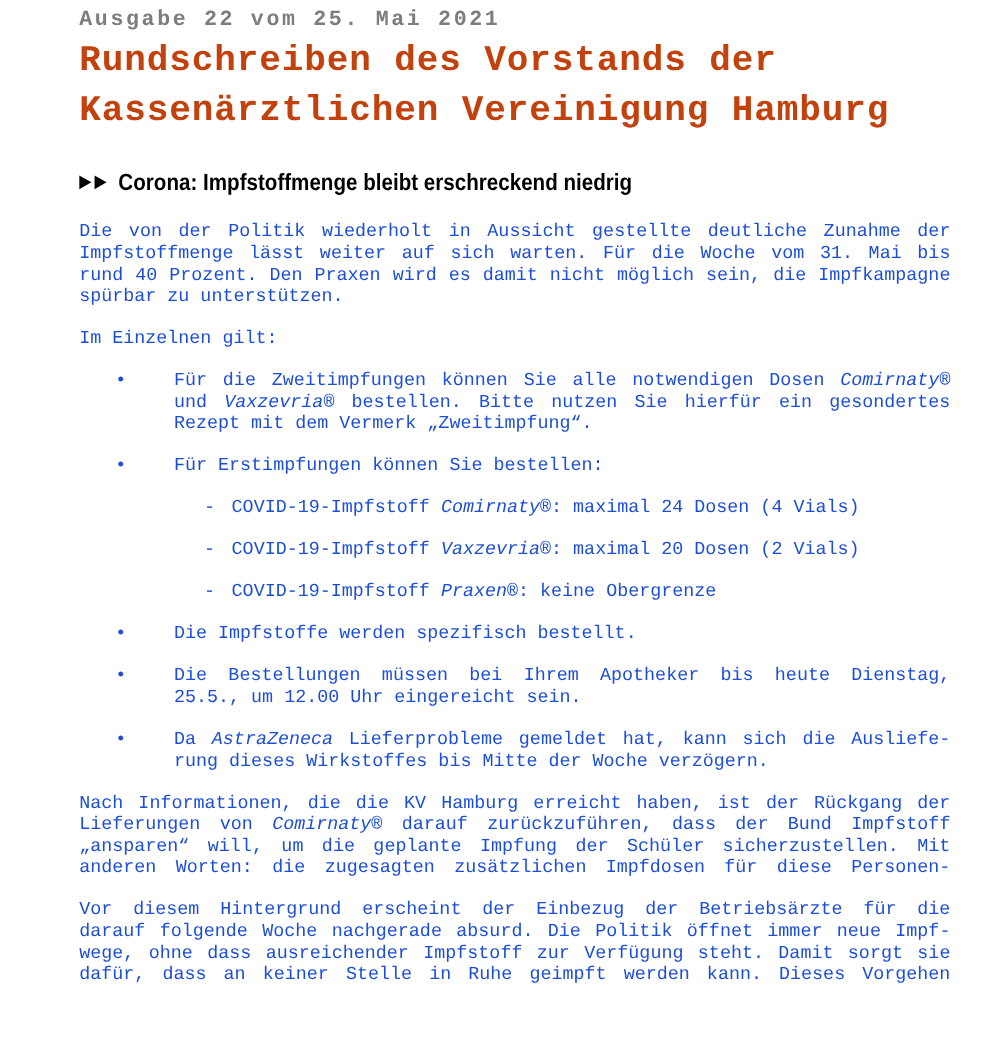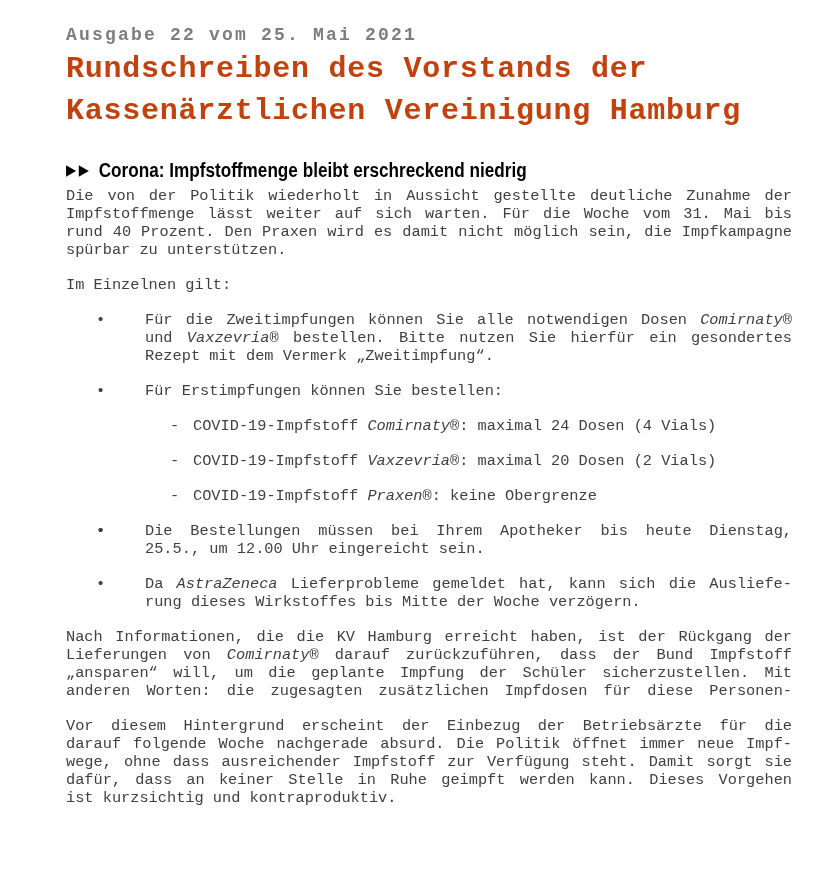--- a/index.html
+++ b/index.html
@@ -1,21 +1,21 @@
 <!DOCTYPE html>
 <html><head>
 <meta charset="utf-8">
 <style>
   html,body{margin:0;padding:0;background:#ffffff;}
   .page{
     position:relative;
     width:838px;height:880px;
     background:#ffffff;
     box-sizing:border-box;
-    padding:24px 46px 0 66px;
+    padding:6px 46px 0 66px;
     overflow:hidden;
     font-family:"Liberation Mono","DejaVu Sans Mono",monospace;
   }
   
   .meta{
     font-family:"Liberation Mono","DejaVu Sans Mono",monospace;
     font-weight:bold;
     font-size:18px;line-height:22px;
     letter-spacing:2.2px;
     color:#7d7d7d;
@@ -40,23 +40,23 @@
     color:#000000;
     white-space:nowrap;
     transform:scaleX(0.88);
     transform-origin:left center;
     display:flex;align-items:center;
   }
   .tri{font-size:15px;line-height:22px;margin-right:3px;}
   .tri.second{margin-right:11px;}
   
   #content{
-    margin-top:6px;
+    margin-top:21px;
     font-size:15.3px;line-height:18px;
-    color:#404040;
+    color:#1d4ed8;
     width:726px;
   }
   #content > div{margin-top:17px;}
   #content > div:first-child{margin-top:0;}
   .line{white-space:normal;}
   .line.j{text-align:justify;text-align-last:justify;}
   .bullet{position:relative;padding-left:79px;}
   .bullet > .marker{position:absolute;left:30px;top:0;}
   .dash{position:relative;padding-left:127px;}
   .dash > .marker{position:absolute;left:104px;top:0;}
@@ -100,20 +100,21 @@
       <div class="dash">
         <span class="marker">-</span>
         <div class="line">COVID-19-Impfstoff <i>Vaxzevria</i>®: maximal 20 Dosen (2 Vials)</div>
       </div>
       <div class="dash">
         <span class="marker">-</span>
         <div class="line">COVID-19-Impfstoff <i>Praxen</i>®: keine Obergrenze</div>
       </div>
       <div class="bullet">
         <span class="marker">•</span>
+        <div class="line">Die Impfstoffe werden spezifisch bestellt.</div>
       </div>
       <div class="bullet">
         <span class="marker">•</span>
         <div class="line j">Die Bestellungen müssen bei Ihrem Apotheker bis heute Dienstag,</div>
         <div class="line">25.5., um 12.00 Uhr eingereicht sein.</div>
       </div>
       <div class="bullet">
         <span class="marker">•</span>
         <div class="line j">Da <i>AstraZeneca</i> Lieferprobleme gemeldet hat, kann sich die Ausliefe-</div>
         <div class="line">rung dieses Wirkstoffes bis Mitte der Woche verzögern.</div>
@@ -122,17 +123,16 @@
         <div class="line j">Nach Informationen, die die KV Hamburg erreicht haben, ist der Rückgang der</div>
         <div class="line j">Lieferungen von <i>Comirnaty</i>® darauf zurückzuführen, dass der Bund Impfstoff</div>
         <div class="line j">„ansparen“ will, um die geplante Impfung der Schüler sicherzustellen. Mit</div>
         <div class="line j">anderen Worten: die zugesagten zusätzlichen Impfdosen für diese Personen-</div>
       </div>
       <div class="para">
         <div class="line j">Vor diesem Hintergrund erscheint der Einbezug der Betriebsärzte für die</div>
         <div class="line j">darauf folgende Woche nachgerade absurd. Die Politik öffnet immer neue Impf-</div>
         <div class="line j">wege, ohne dass ausreichender Impfstoff zur Verfügung steht. Damit sorgt sie</div>
         <div class="line j">dafür, dass an keiner Stelle in Ruhe geimpft werden kann. Dieses Vorgehen</div>
-        <div class="line">ist kurzsichtig und kontraproduktiv.</div>
       </div>
     </div>
 
 </div>
 
 </body></html>

